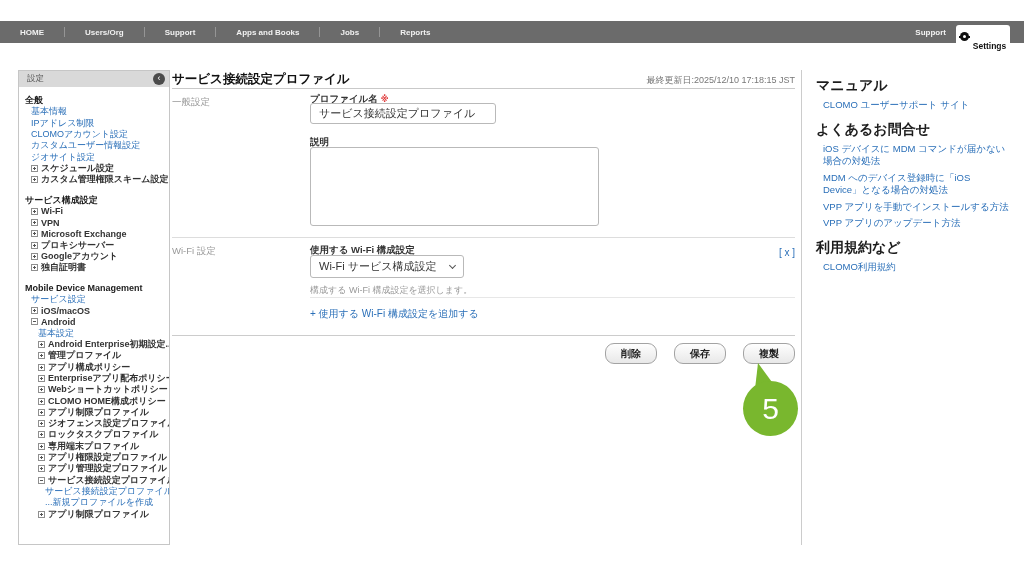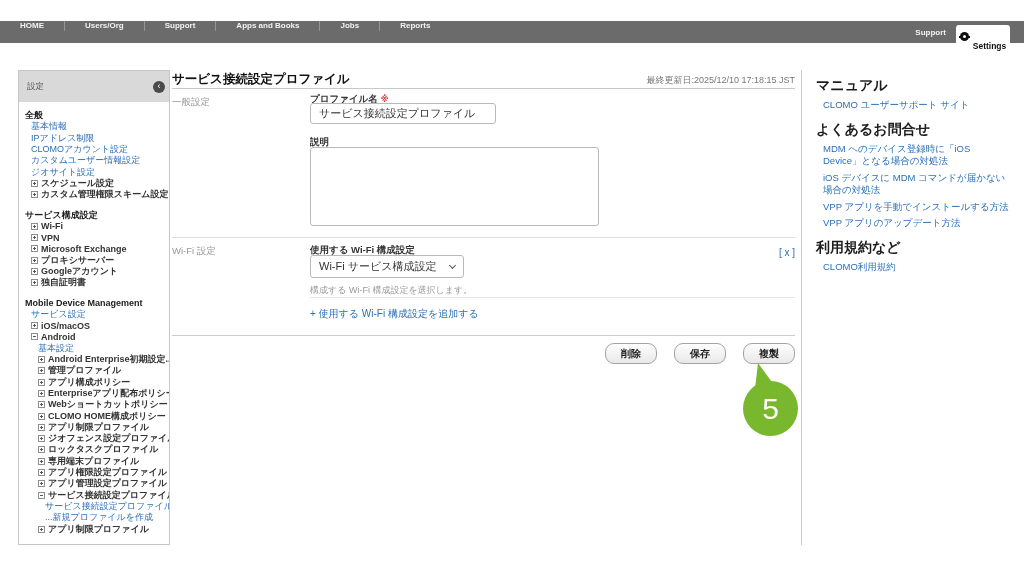--- a/index.html
+++ b/index.html
@@ -32,21 +32,21 @@
   .gear-icon::before { content:""; position:absolute; left:-1px; top:3.5px; width:11px; height:2px; background:#111; }
   .gear-icon::before { transform: rotate(0deg); }
   .gear-icon::after { content:""; position:absolute; left:3px; top:3px; width:3px; height:3px; border-radius:50%; background:#fff; }
 
   
   .sidebar {
     position: absolute; left: 18px; top: 70px; width: 152px; height: 475px;
     border: 1px solid #c6c6c6; background: #fff; overflow: hidden;
   }
   .sidebar-header {
-    height: 31px; background: #d9d9d9; display: flex; align-items: center;
+    height: 16px; background: #d9d9d9; display: flex; align-items: center;
     padding: 0 4px 0 8px;
   }
   .sidebar-header .hlabel { flex: 1; font-size: 8.5px; color: #555; }
   .collapse-btn {
     width: 12px; height: 12px; border-radius: 50%; background: #4b4b4b;
     color: #fff; font-size: 9px; line-height: 11px; text-align: center; cursor: pointer;
   }
   .side-list { padding-top: 8px; }
   .side-item {
     display: flex; align-items: center; height: 11.3px;
@@ -141,21 +141,21 @@
     border-left: 1px solid #ccc; padding: 4px 6px 0 14px;
   }
   .help-title { font-size: 14px; font-weight: bold; color: #1c1c1c; margin: 9px 0 4px; }
   .help-title:first-child { margin-top: 3px; }
   .help-link { font-size: 9.5px; color: #2a6fb8; line-height: 12.5px; margin: 0 0 4px 7px; cursor: pointer; }
 </style>
 </head>
 <body>
 
 <div class="navbar">
-  <div class="nav-items" style="display:flex;height:100%;">
+  <div class="nav-items" style="display:flex;align-items:center;height:100%;">
       <span class="nav-item">HOME</span>
       <span class="nav-sep"></span>
       <span class="nav-item">Users/Org</span>
       <span class="nav-sep"></span>
       <span class="nav-item">Support</span>
       <span class="nav-sep"></span>
       <span class="nav-item">Apps and Books</span>
       <span class="nav-sep"></span>
       <span class="nav-item">Jobs</span>
       <span class="nav-sep"></span>
@@ -347,19 +347,19 @@
   <button class="btn">複製</button>
 </div>
 
 <div class="balloon-tail"></div>
 <div class="balloon">5</div>
 
 <div class="help-panel">
     <div class="help-title">マニュアル</div>
     <div class="help-link">CLOMO ユーザーサポート サイト</div>
     <div class="help-title">よくあるお問合せ</div>
+    <div class="help-link">iOS デバイスに MDM コマンドが届かない場合の対処法</div>
     <div class="help-link">MDM へのデバイス登録時に「iOS Device」となる場合の対処法</div>
-    <div class="help-link">iOS デバイスに MDM コマンドが届かない場合の対処法</div>
     <div class="help-link">VPP アプリを手動でインストールする方法</div>
     <div class="help-link">VPP アプリのアップデート方法</div>
     <div class="help-title">利用規約など</div>
     <div class="help-link">CLOMO利用規約</div>
   </div>
 
 </body></html>

